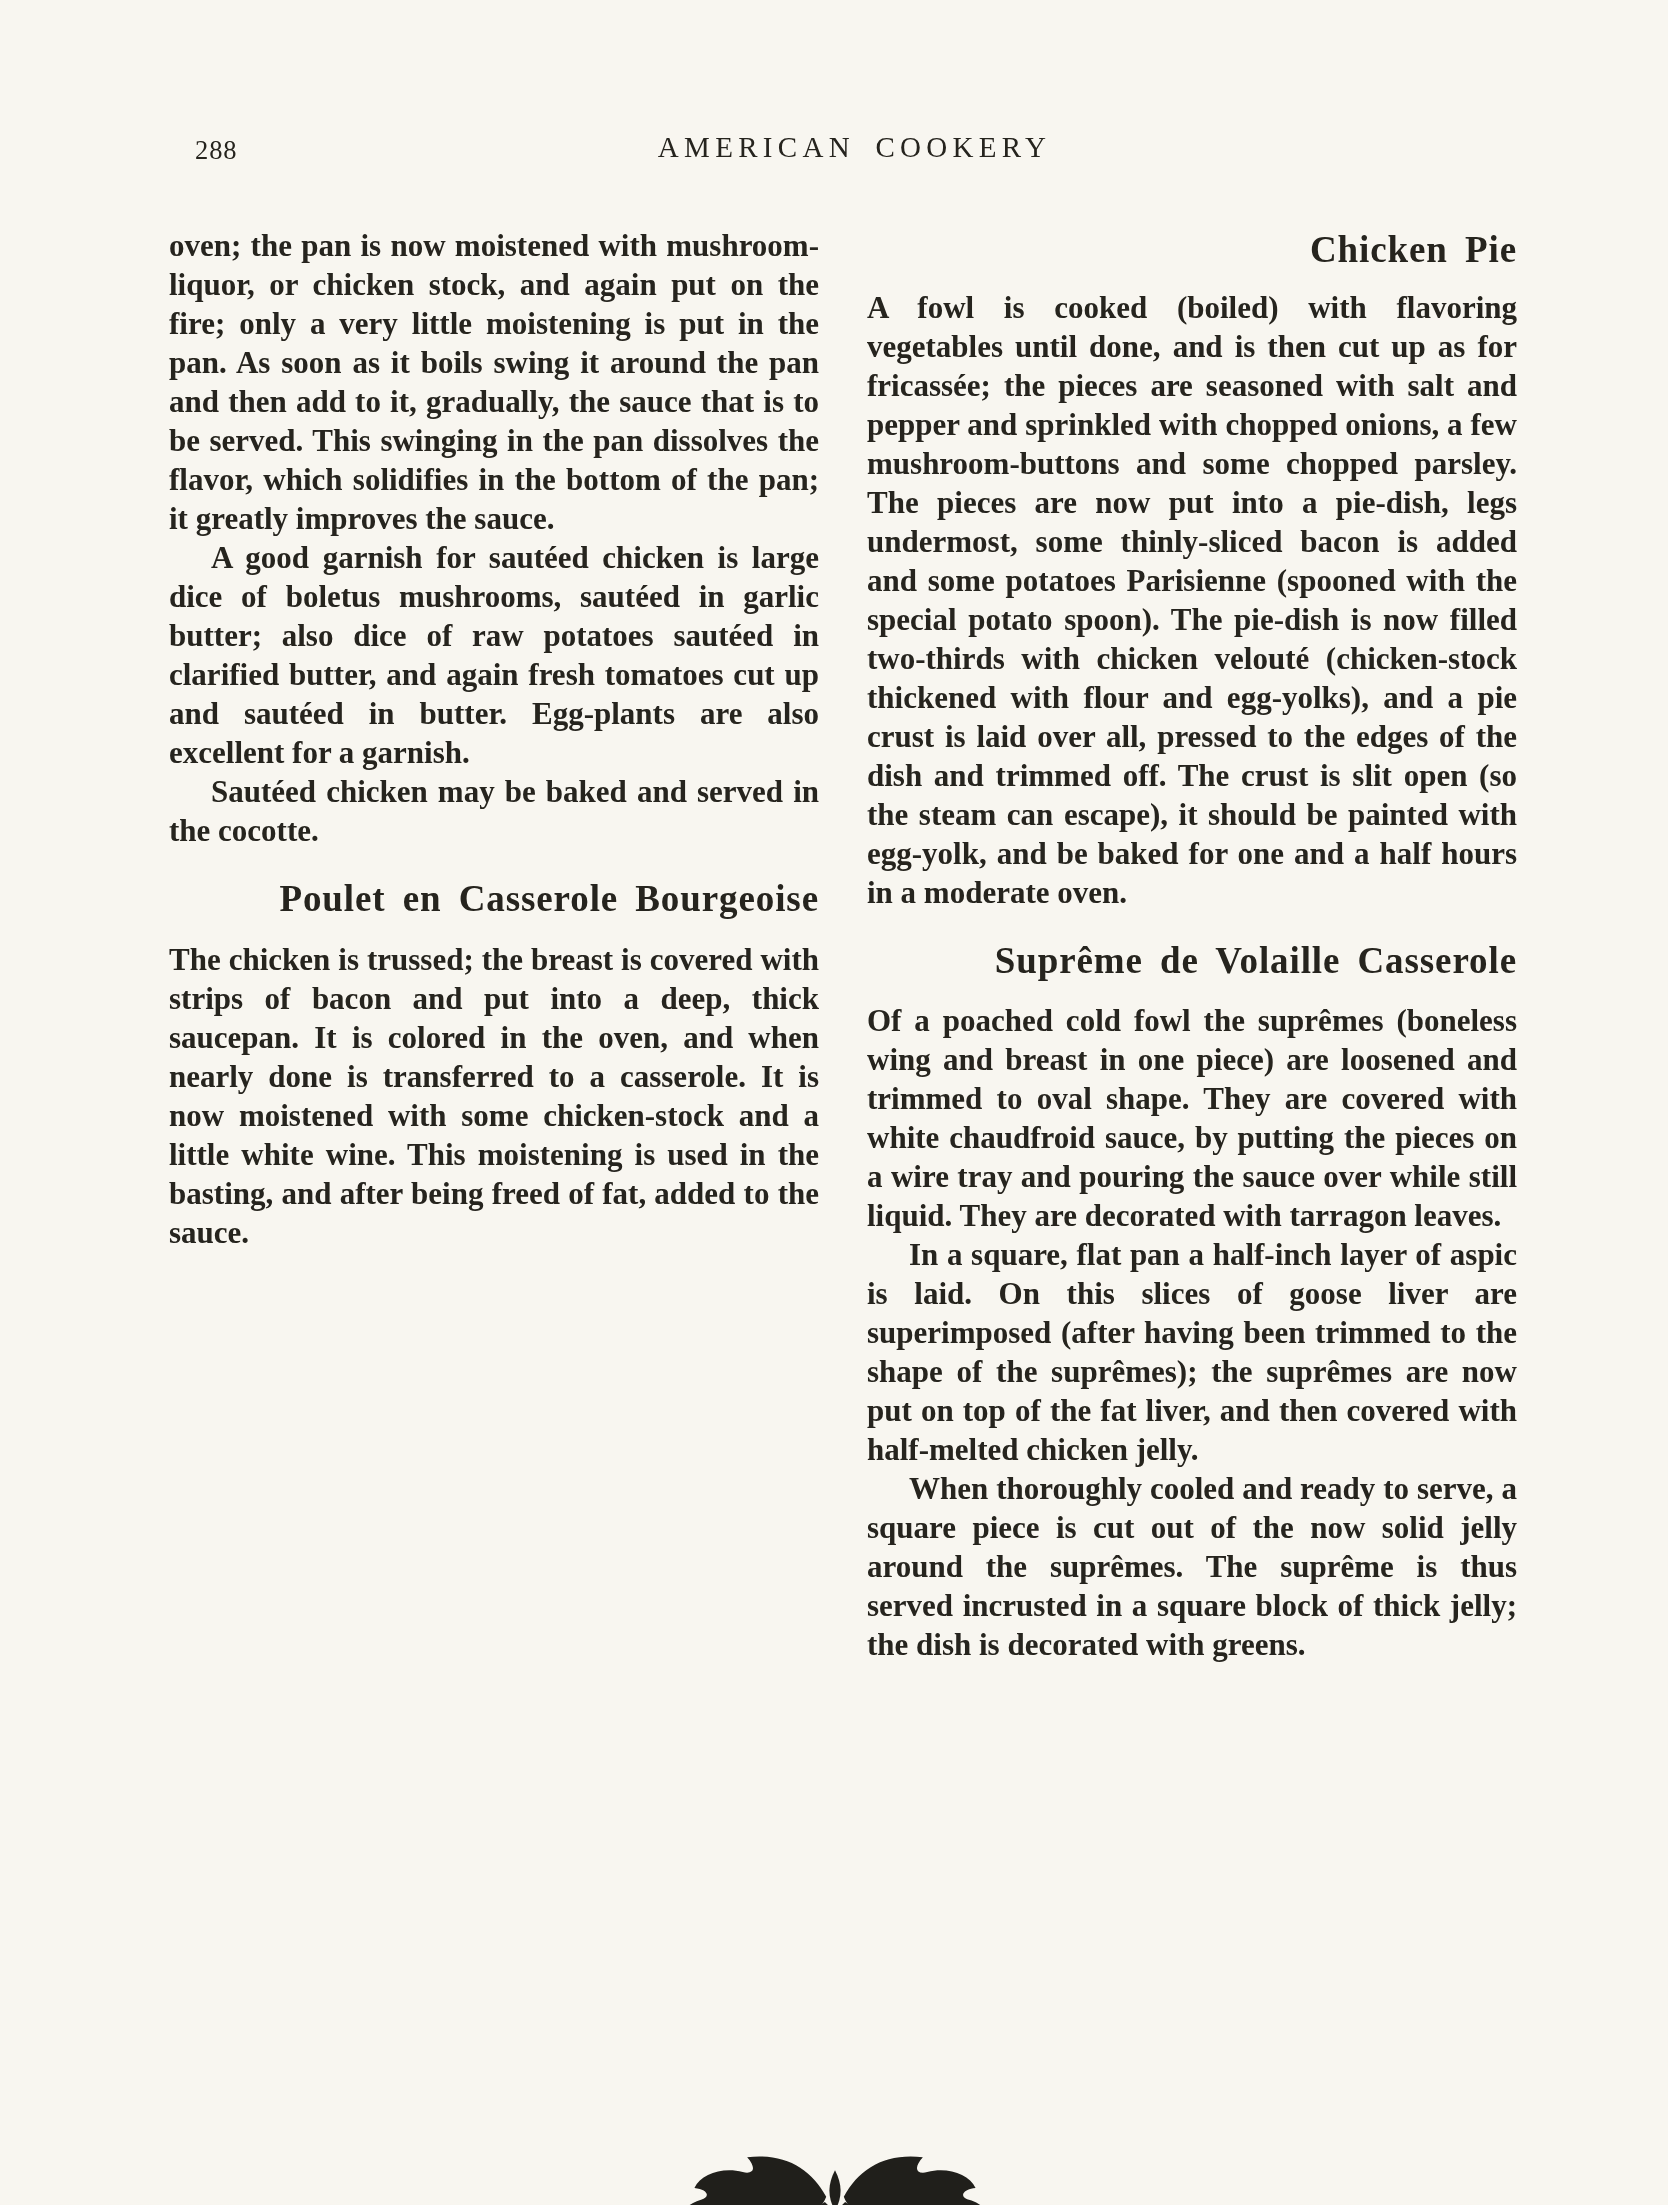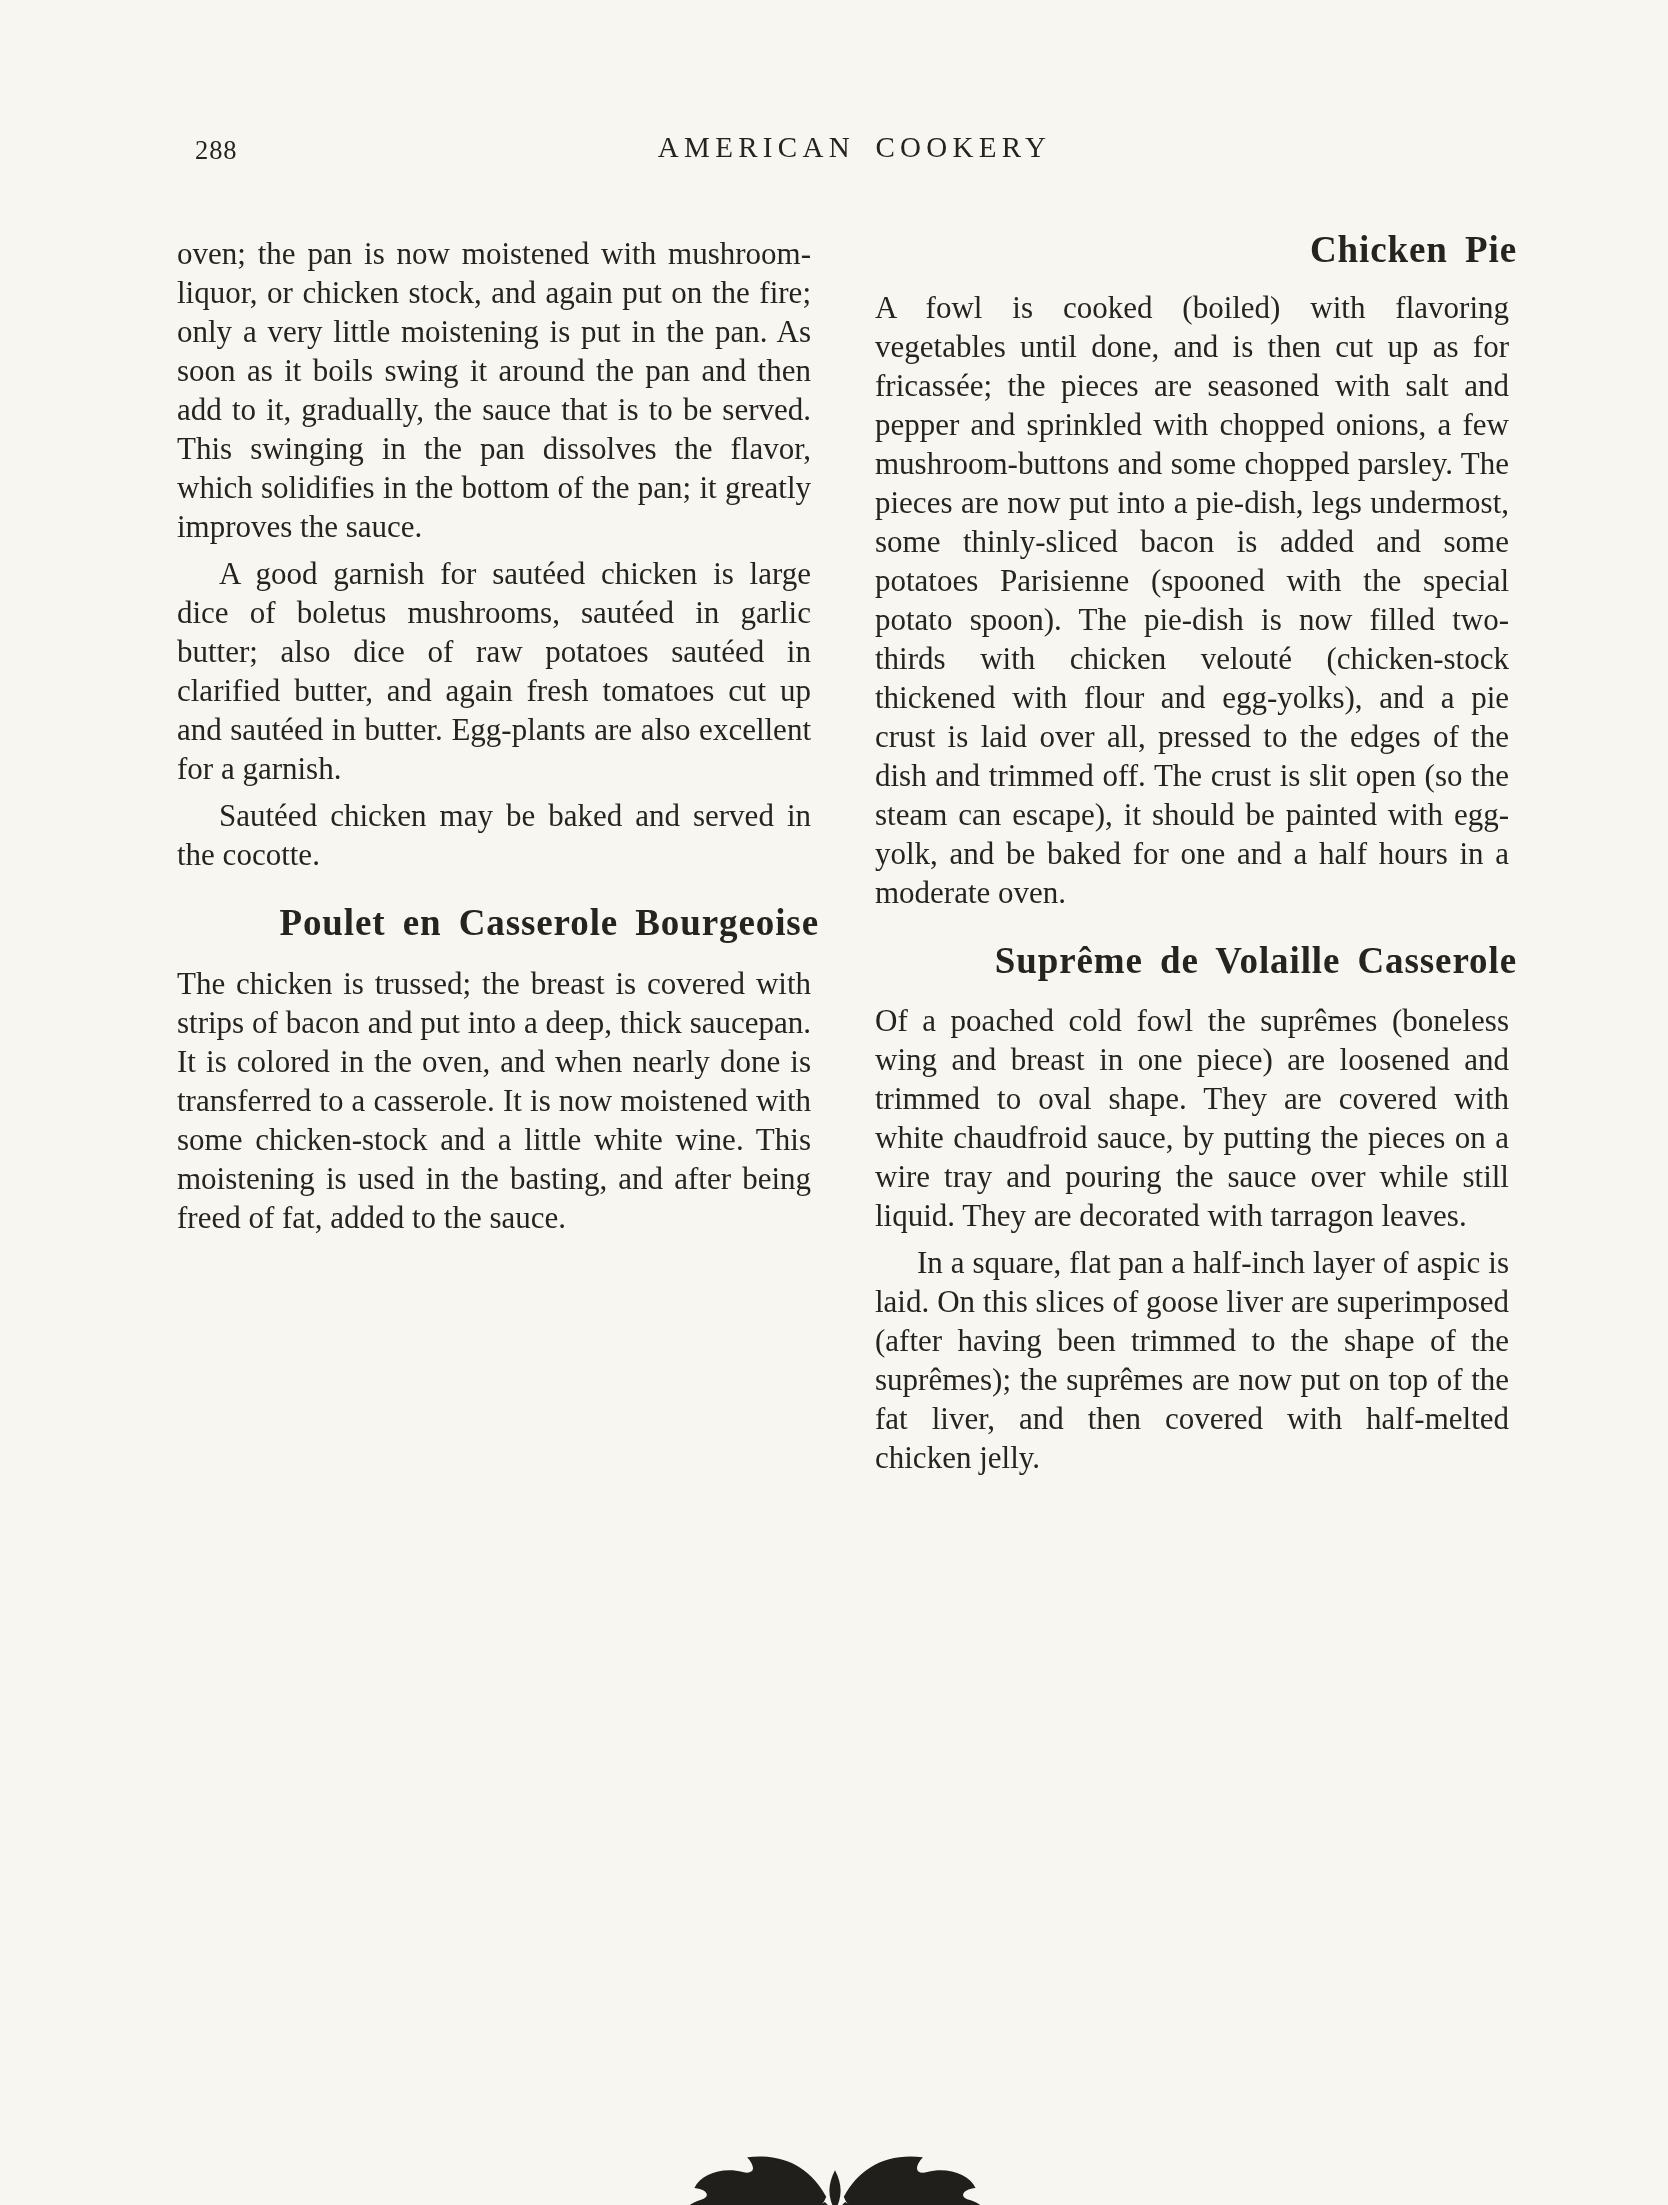--- a/index.html
+++ b/index.html
@@ -38,21 +38,21 @@
     width: 1348px;
     display: flex;
     gap: 48px;
   }
   .col {
     width: 650px;
     font-size: 31px;
     line-height: 39px;
     text-align: justify;
   }
-  .col p { margin: 8px; text-indent: 42px; }
+  .col p { margin: 0; text-indent: 42px; font-weight: bold; }
   .col p.first { text-indent: 0; }
   .col h2 {
     font-size: 37px;
     line-height: 44px;
     font-weight: 700;
     text-align: right;
     letter-spacing: 0.9px;
     word-spacing: 7px;
     margin: 27px 0 18.5px 0;
   }
@@ -83,20 +83,21 @@
       <h2>Poulet en Casserole Bourgeoise</h2>
       <p class="first">The chicken is trussed; the breast is covered with strips of bacon and put into a deep, thick saucepan. It is colored in the oven, and when nearly done is transferred to a casserole. It is now moistened with some chicken-stock and a little white wine. This moistening is used in the basting, and after being freed of fat, added to the sauce.</p>
     </div>
 
     <div class="col col-right">
       <h2 class="flush-top">Chicken Pie</h2>
       <p class="first">A fowl is cooked (boiled) with flavoring vegetables until done, and is then cut up as for fricassée; the pieces are seasoned with salt and pepper and sprinkled with chopped onions, a few mushroom-buttons and some chopped parsley. The pieces are now put into a pie-dish, legs undermost, some thinly-sliced bacon is added and some potatoes Parisienne (spooned with the special potato spoon). The pie-dish is now filled two-thirds with chicken velouté (chicken-stock thickened with flour and egg-yolks), and a pie crust is laid over all, pressed to the edges of the dish and trimmed off. The crust is slit open (so the steam can escape), it should be painted with egg-yolk, and be baked for one and a half hours in a moderate oven.</p>
       <h2>Suprême de Volaille Casserole</h2>
       <p class="first">Of a poached cold fowl the suprêmes (boneless wing and breast in one piece) are loosened and trimmed to oval shape. They are covered with white chaudfroid sauce, by putting the pieces on a wire tray and pouring the sauce over while still liquid. They are decorated with tarragon leaves.</p>
       <p>In a square, flat pan a half-inch layer of aspic is laid. On this slices of goose liver are superimposed (after having been trimmed to the shape of the suprêmes); the suprêmes are now put on top of the fat liver, and then covered with half-melted chicken jelly.</p>
+      <p>When thoroughly cooled and ready to serve, a square piece is cut out of the now solid jelly around the suprêmes. The suprême is thus served incrusted in a square block of thick jelly; the dish is decorated with greens.</p>
     </div>
 
   </div>
 
   <div class="ornament">
     <svg width="366" height="123" viewBox="0 0 830 280" aria-hidden="true">
       <g fill="#201f1b">
         <g id="orn-half">
           <path d="M395,120
                    C360,55 300,20 215,30

